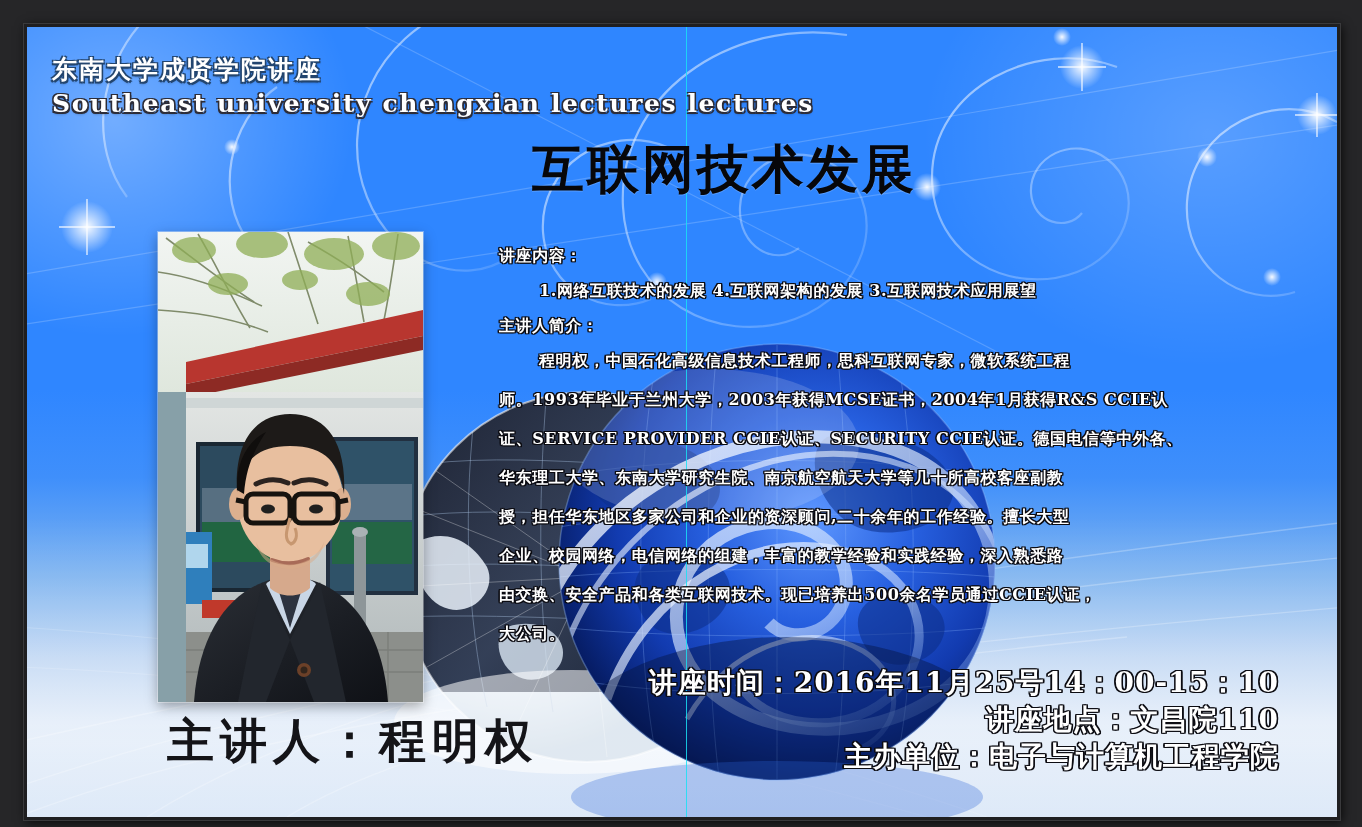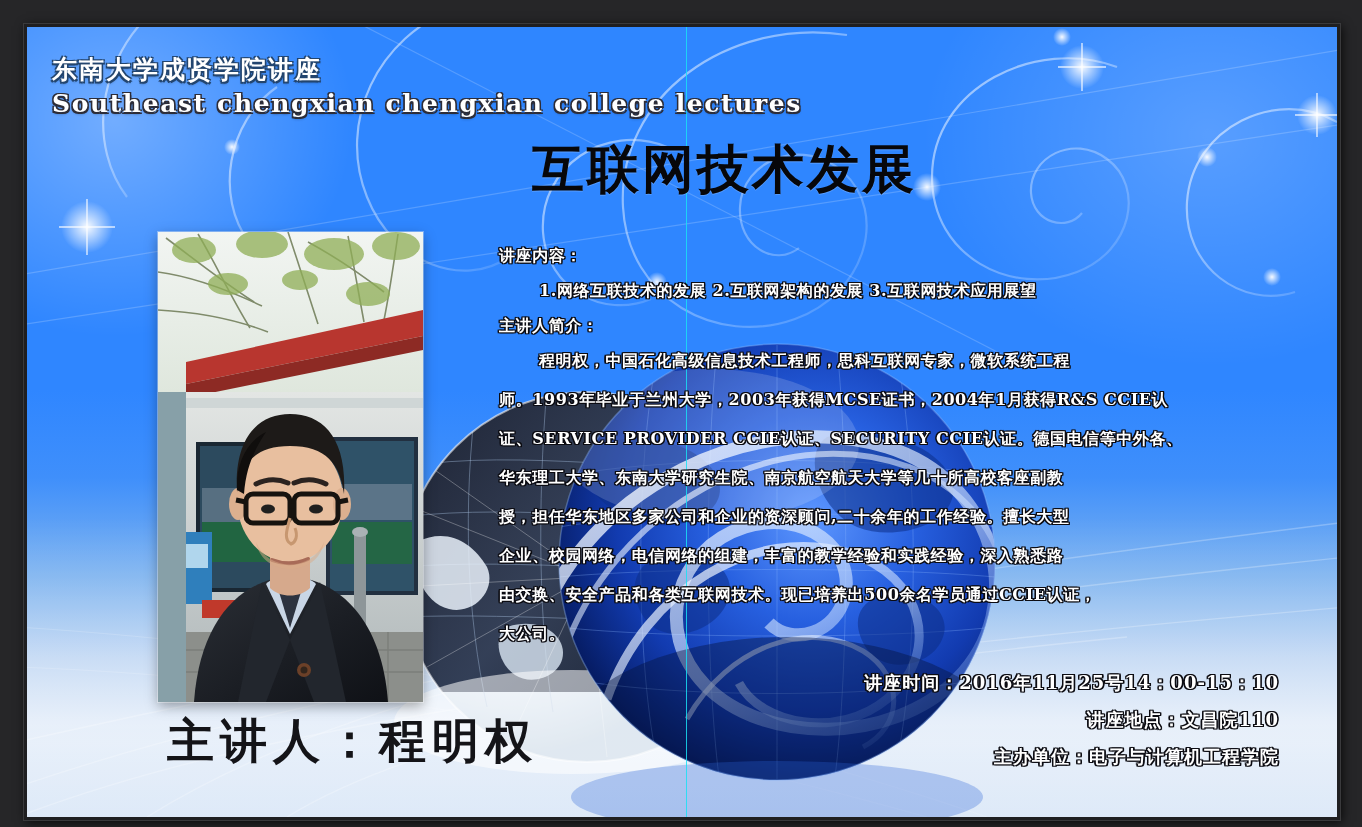--- a/index.html
+++ b/index.html
@@ -127,21 +127,21 @@
   .body-text p.indent{ text-indent:40px; }
   .body-text p.tight{ margin-bottom:2px; }
 
   
   .footer{
     position:absolute;right:58px;bottom:42px;
     text-align:right;
     font-family:"DejaVu Serif","Liberation Serif",serif;
   }
   .footer div{
-    font-size:18px;line-height:37px;font-weight:bold;color:#ffffff;
+    font-size:28px;line-height:37px;font-weight:bold;color:#ffffff;
     letter-spacing:1px;white-space:nowrap;
     text-shadow:
       -1.4px -1.4px 0 #0c0c12, 1.4px -1.4px 0 #0c0c12,
       -1.4px  1.4px 0 #0c0c12, 1.4px  1.4px 0 #0c0c12,
       -1.4px 0 0 #0c0c12, 1.4px 0 0 #0c0c12,
        0 -1.4px 0 #0c0c12, 0 1.4px 0 #0c0c12;
   }
 </style>
 </head>
 <body>
@@ -320,21 +320,21 @@
         <circle cx="420" cy="235" r="218" fill="none" stroke="#9cc4ff" stroke-opacity=".35" stroke-width="1.5"></circle>
 
         <ellipse cx="420" cy="470" rx="206" ry="36" fill="#2a63d8" opacity=".30"></ellipse>
       </svg>
     </div>
 
     <div class="guide-line"></div>
 
     <div class="hdr">
       <div class="hdr-cn">东南大学成贤学院讲座</div>
-      <div class="hdr-en">Southeast chengxian chengxian college lectures</div>
+      <div class="hdr-en">Southeast university chengxian lectures lectures</div>
     </div>
 
     <div class="poster-title">互联网技术发展</div>
 
     <div class="photo">
       <svg width="265" height="470" viewBox="0 0 265 470">
         <defs>
           <linearGradient id="sky" x1="0" y1="0" x2="0" y2="1">
             <stop offset="0%" stop-color="#f2f5f2"></stop>
             <stop offset="100%" stop-color="#dfe7dd"></stop>
@@ -443,21 +443,21 @@
         <path d="M114,328 q18,7 36,-1" stroke="#a86b58" stroke-width="4" fill="none" stroke-linecap="round"></path>
 
         <path d="M98,310 C110,340 154,340 166,310 C160,346 104,346 98,310Z" fill="#d9ab88" opacity=".5"></path>
       </svg>
     </div>
 
     <div class="speaker-line">主讲人：程明权</div>
 
     <div class="body-text">
       <p class="tight">讲座内容：</p>
-      <p class="indent tight">1.网络互联技术的发展    2.互联网架构的发展    3.互联网技术应用展望</p>
+      <p class="indent tight">1.网络互联技术的发展    4.互联网架构的发展    3.互联网技术应用展望</p>
       <p class="tight">主讲人简介：</p>
       <p class="indent">程明权，中国石化高级信息技术工程师，思科互联网专家，微软系统工程</p>
       <p>师。1993年毕业于兰州大学，2003年获得MCSE证书，2004年1月获得R&amp;S CCIE认</p>
       <p>证、SERVICE PROVIDER CCIE认证、SECURITY CCIE认证。德国电信等中外各、</p>
       <p>华东理工大学、东南大学研究生院、南京航空航天大学等几十所高校客座副教</p>
       <p>授，担任华东地区多家公司和企业的资深顾问,二十余年的工作经验。擅长大型</p>
       <p>企业、校园网络，电信网络的组建，丰富的教学经验和实践经验，深入熟悉路</p>
       <p>由交换、安全产品和各类互联网技术。现已培养出500余名学员通过CCIE认证，</p>
       <p>大公司。</p>
     </div>

